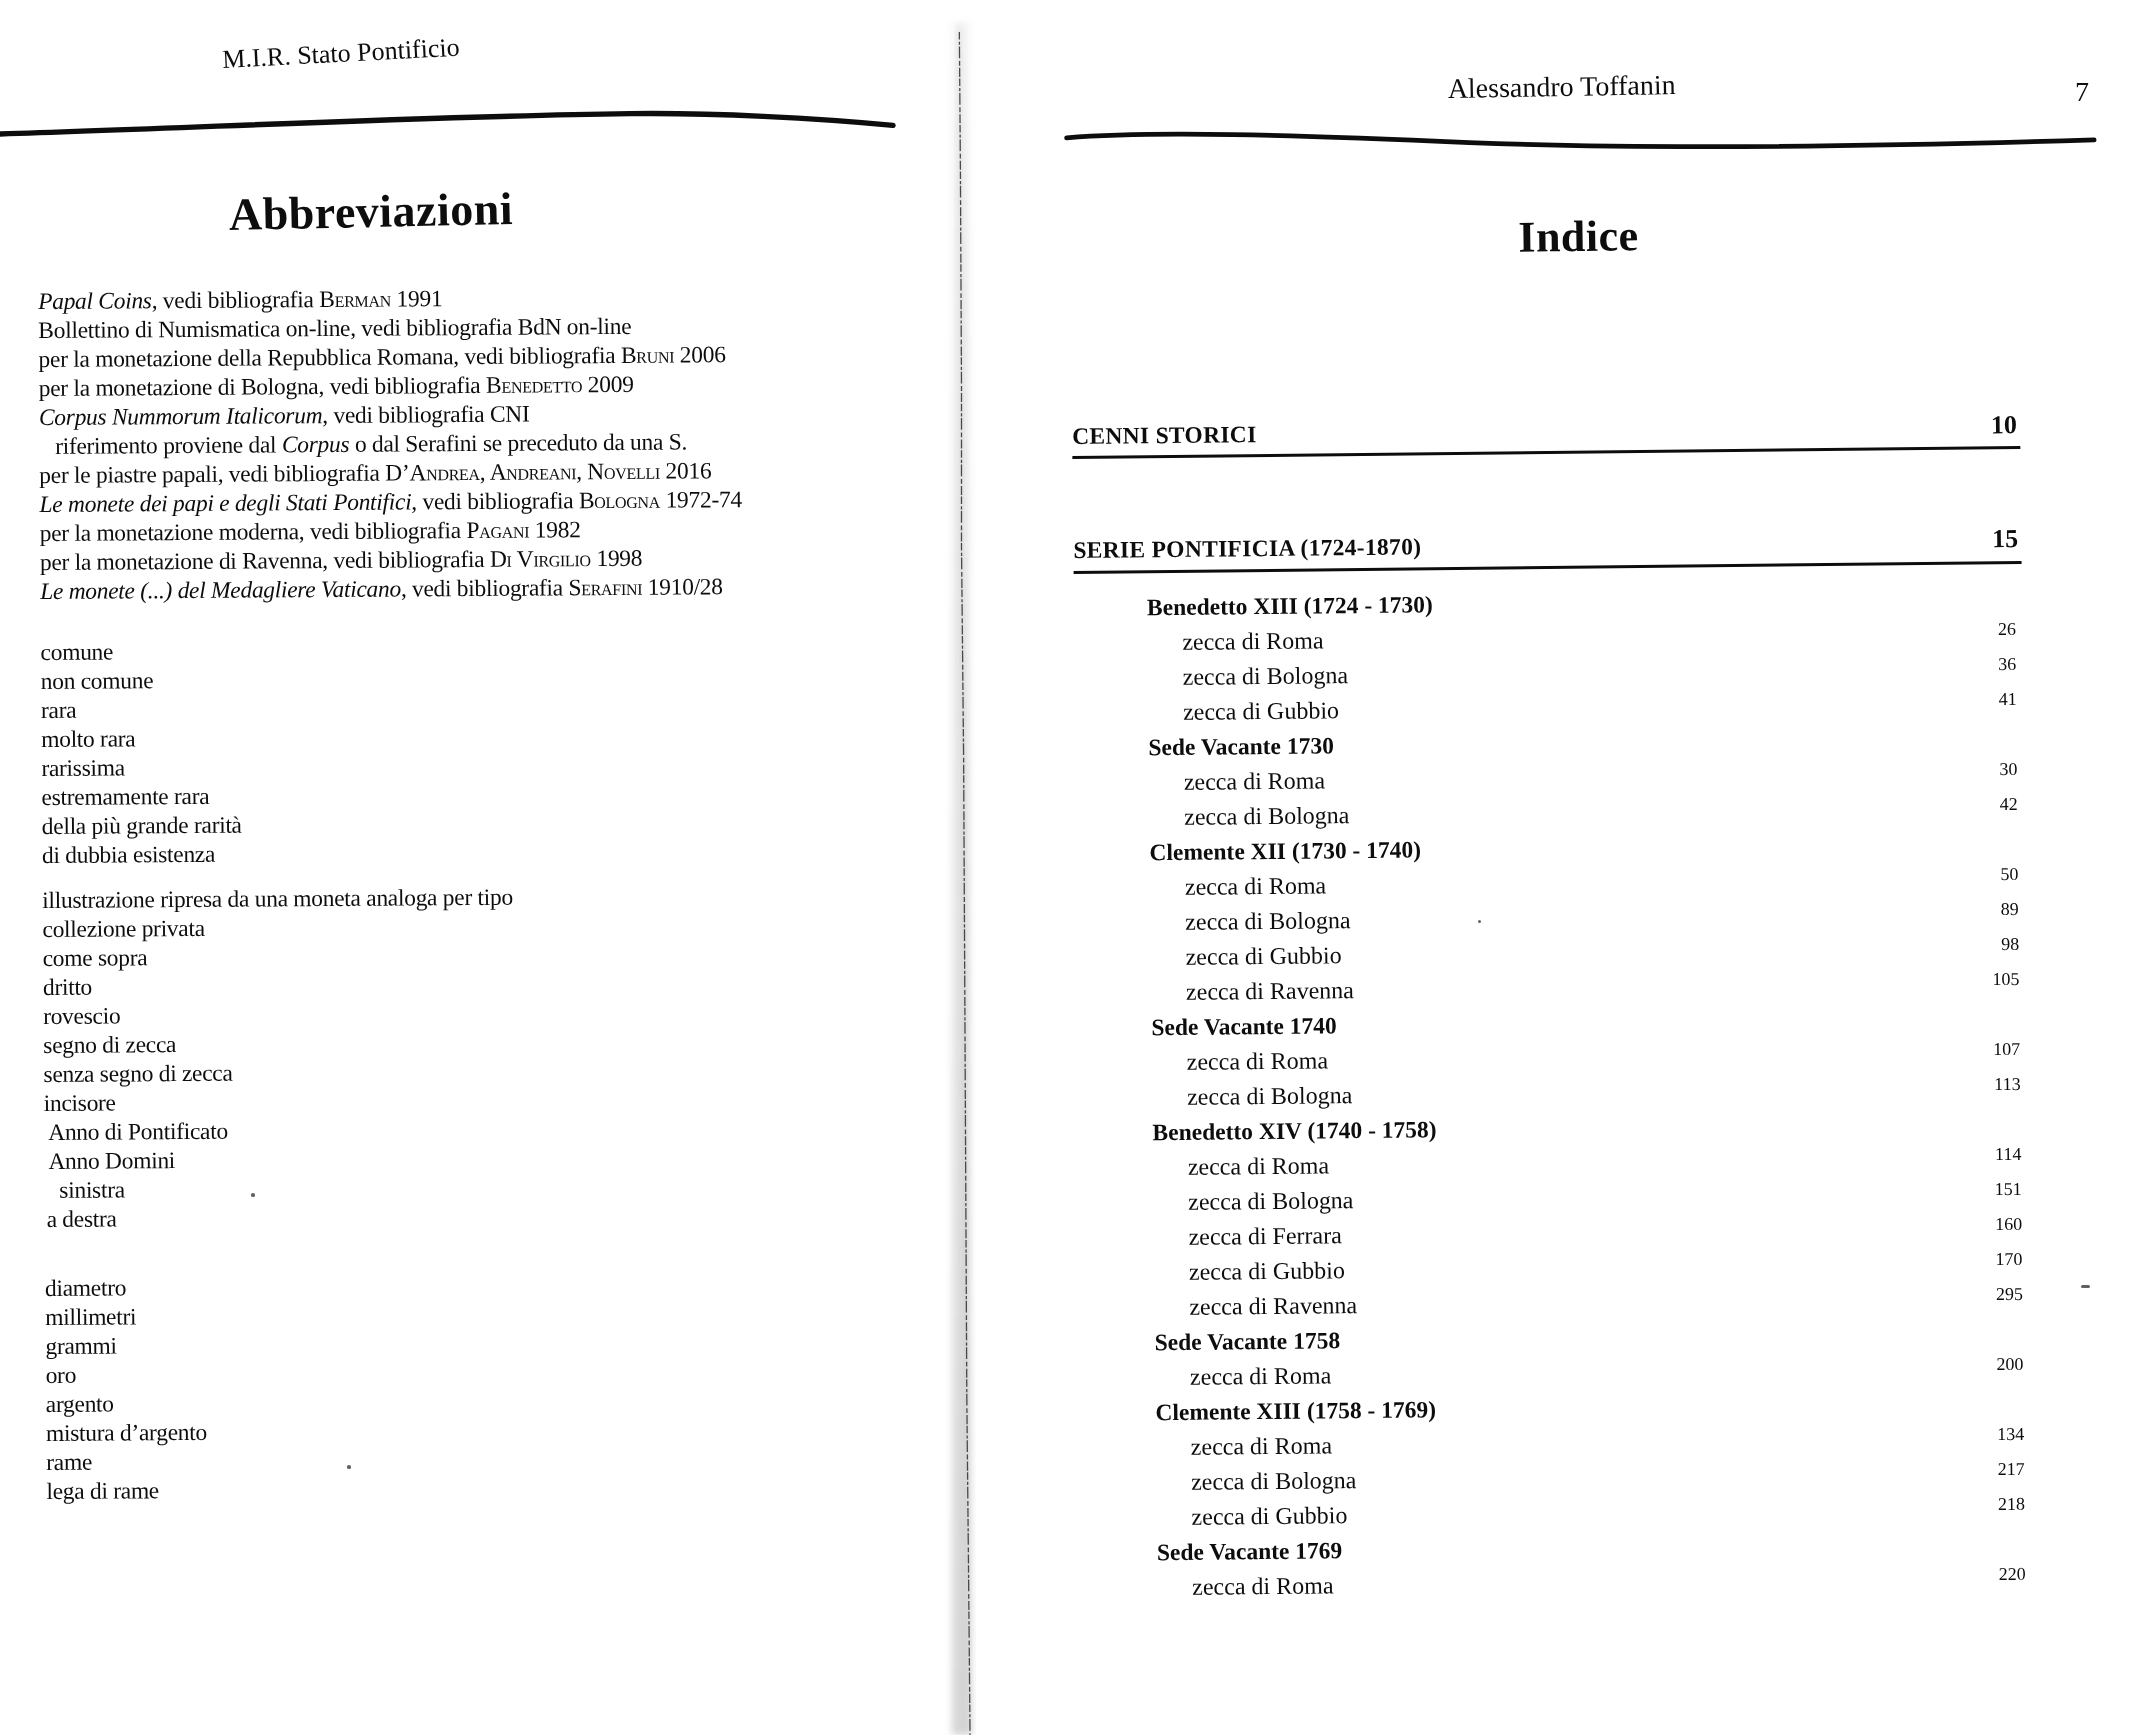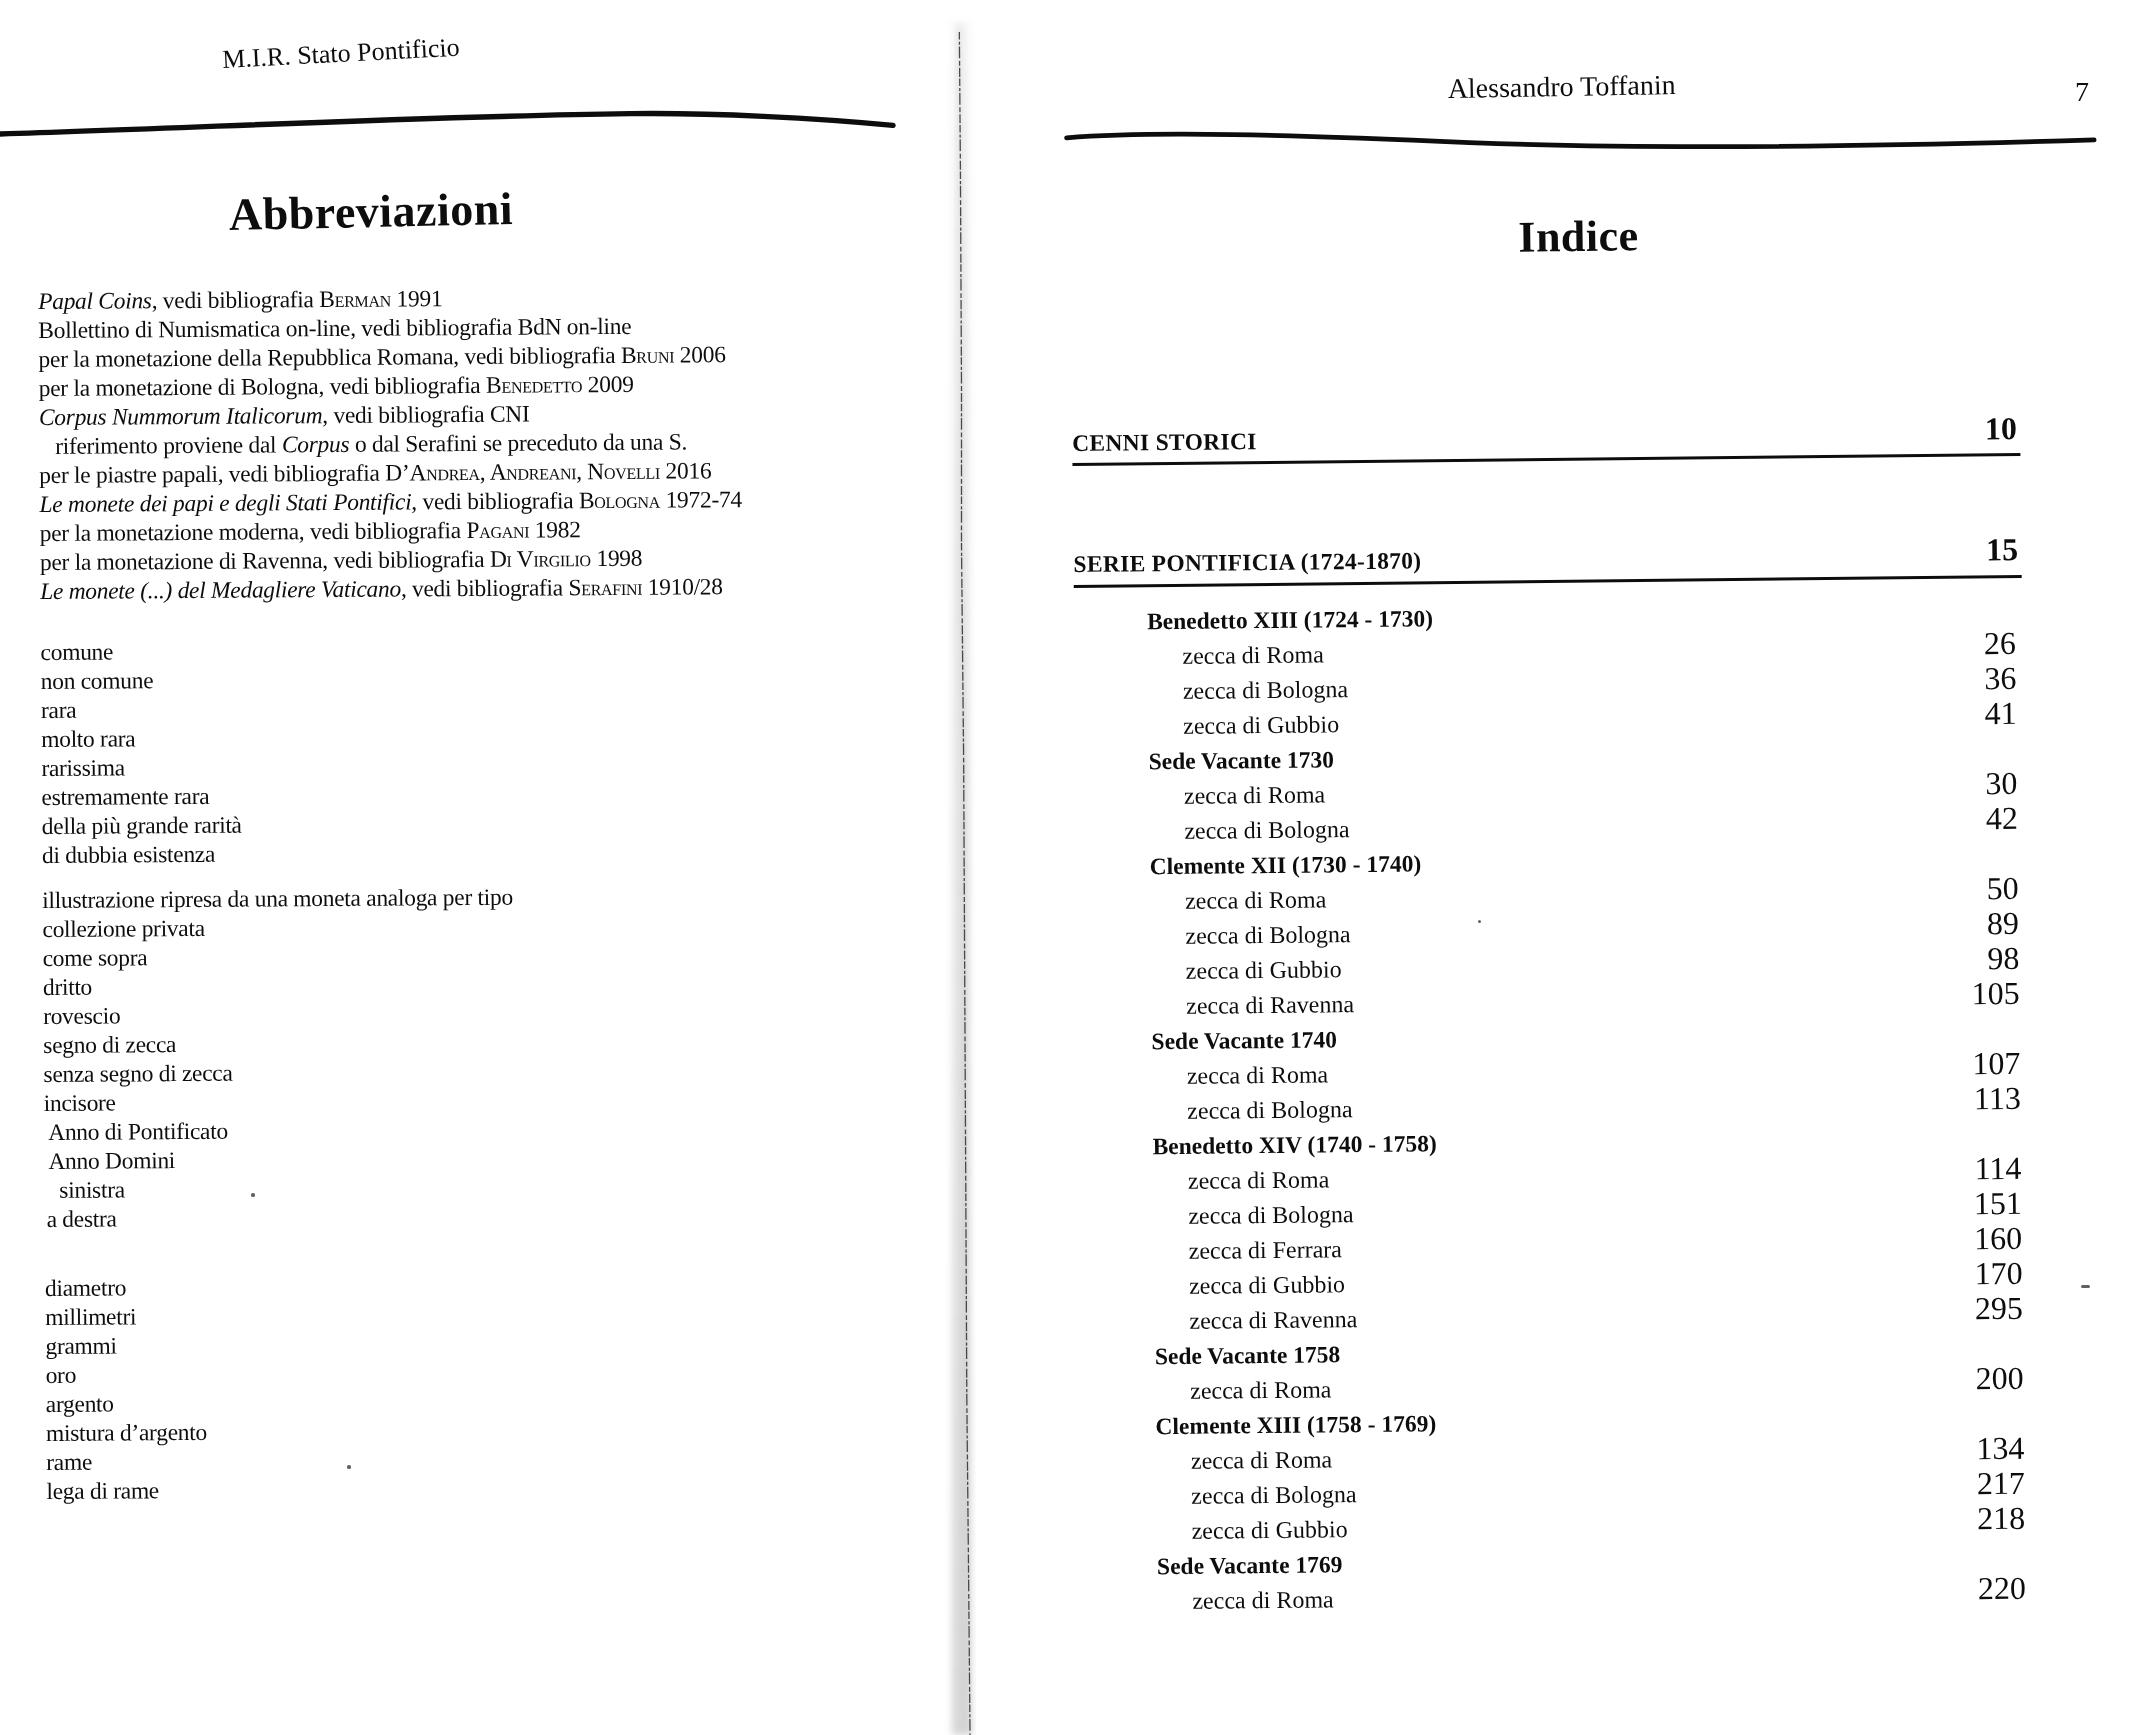--- a/index.html
+++ b/index.html
@@ -48,28 +48,28 @@
   .toc{
     position:absolute;left:1072px;top:420px;width:948px;
     transform:rotate(-0.6deg);transform-origin:left top;
   }
   .toc-section{
     display:flex;justify-content:space-between;align-items:flex-end;
     border-bottom:3.7px solid #0d0d0d;padding-bottom:6.4px;
   }
   .toc-section + .toc-section{margin-top:75px;}
   .sec-label{font-weight:bold;font-size:23.5px;letter-spacing:0.3px;white-space:nowrap;}
-  .sec-page{font-weight:bold;font-size:32px;padding-right:3.2px;}
+  .sec-page{font-weight:bold;font-size:26px;padding-right:3.2px;}
   .toc-rows{margin-top:21px;}
   .toc-row{display:flex;justify-content:space-between;height:35px;line-height:27px;}
   .toc-row.head{padding-left:73px;}
   .toc-row.entry{padding-left:108px;}
   .toc-row.head .row-label{font-weight:bold;font-size:23.5px;white-space:nowrap;}
   .toc-row.entry .row-label{font-size:24px;white-space:nowrap;}
-  .row-page{font-size:32px;padding-right:6.4px;transform:translateY(-4.3px);}
+  .row-page{font-size:18px;padding-right:6.4px;transform:translateY(-4.3px);}
 
   
   .gutter-svg{position:absolute;left:0;top:0;pointer-events:none;}
   .speck{position:absolute;background:#3a3a3a;border-radius:50%;opacity:.8;}
 </style>
 </head>
 <body>
 
 <div class="canvas">
 

